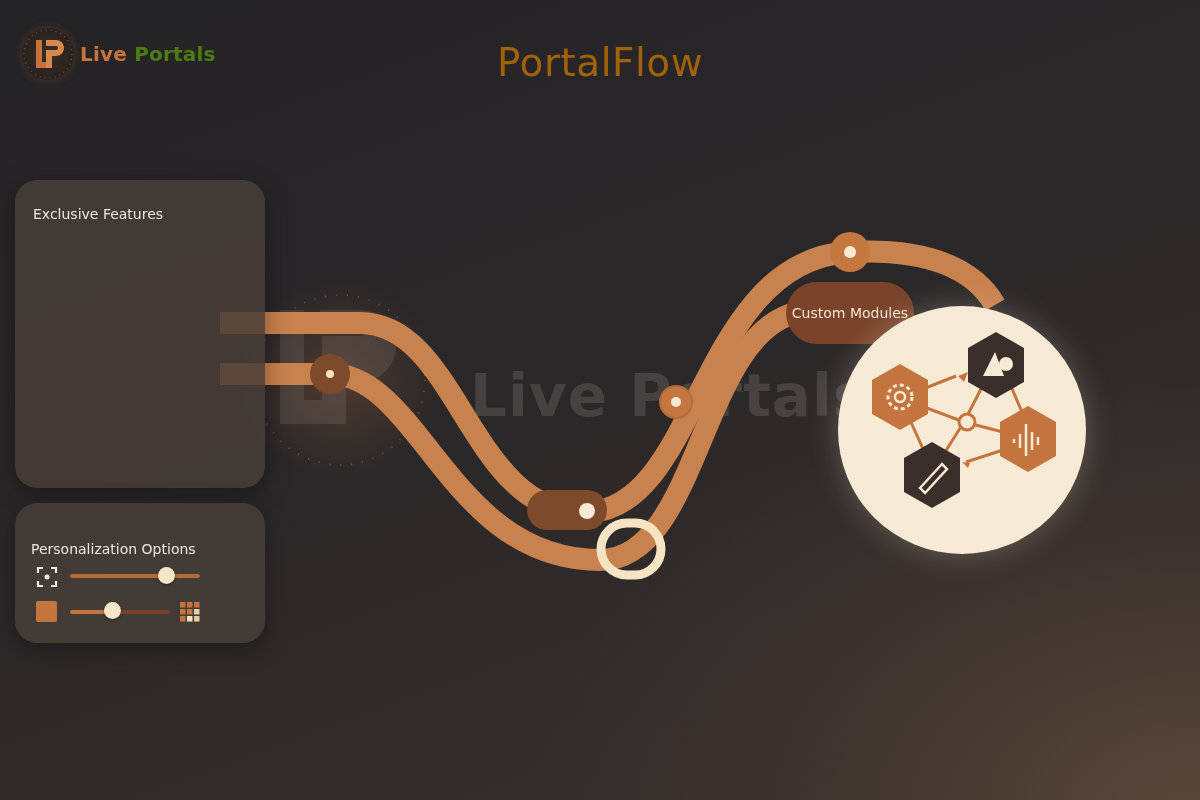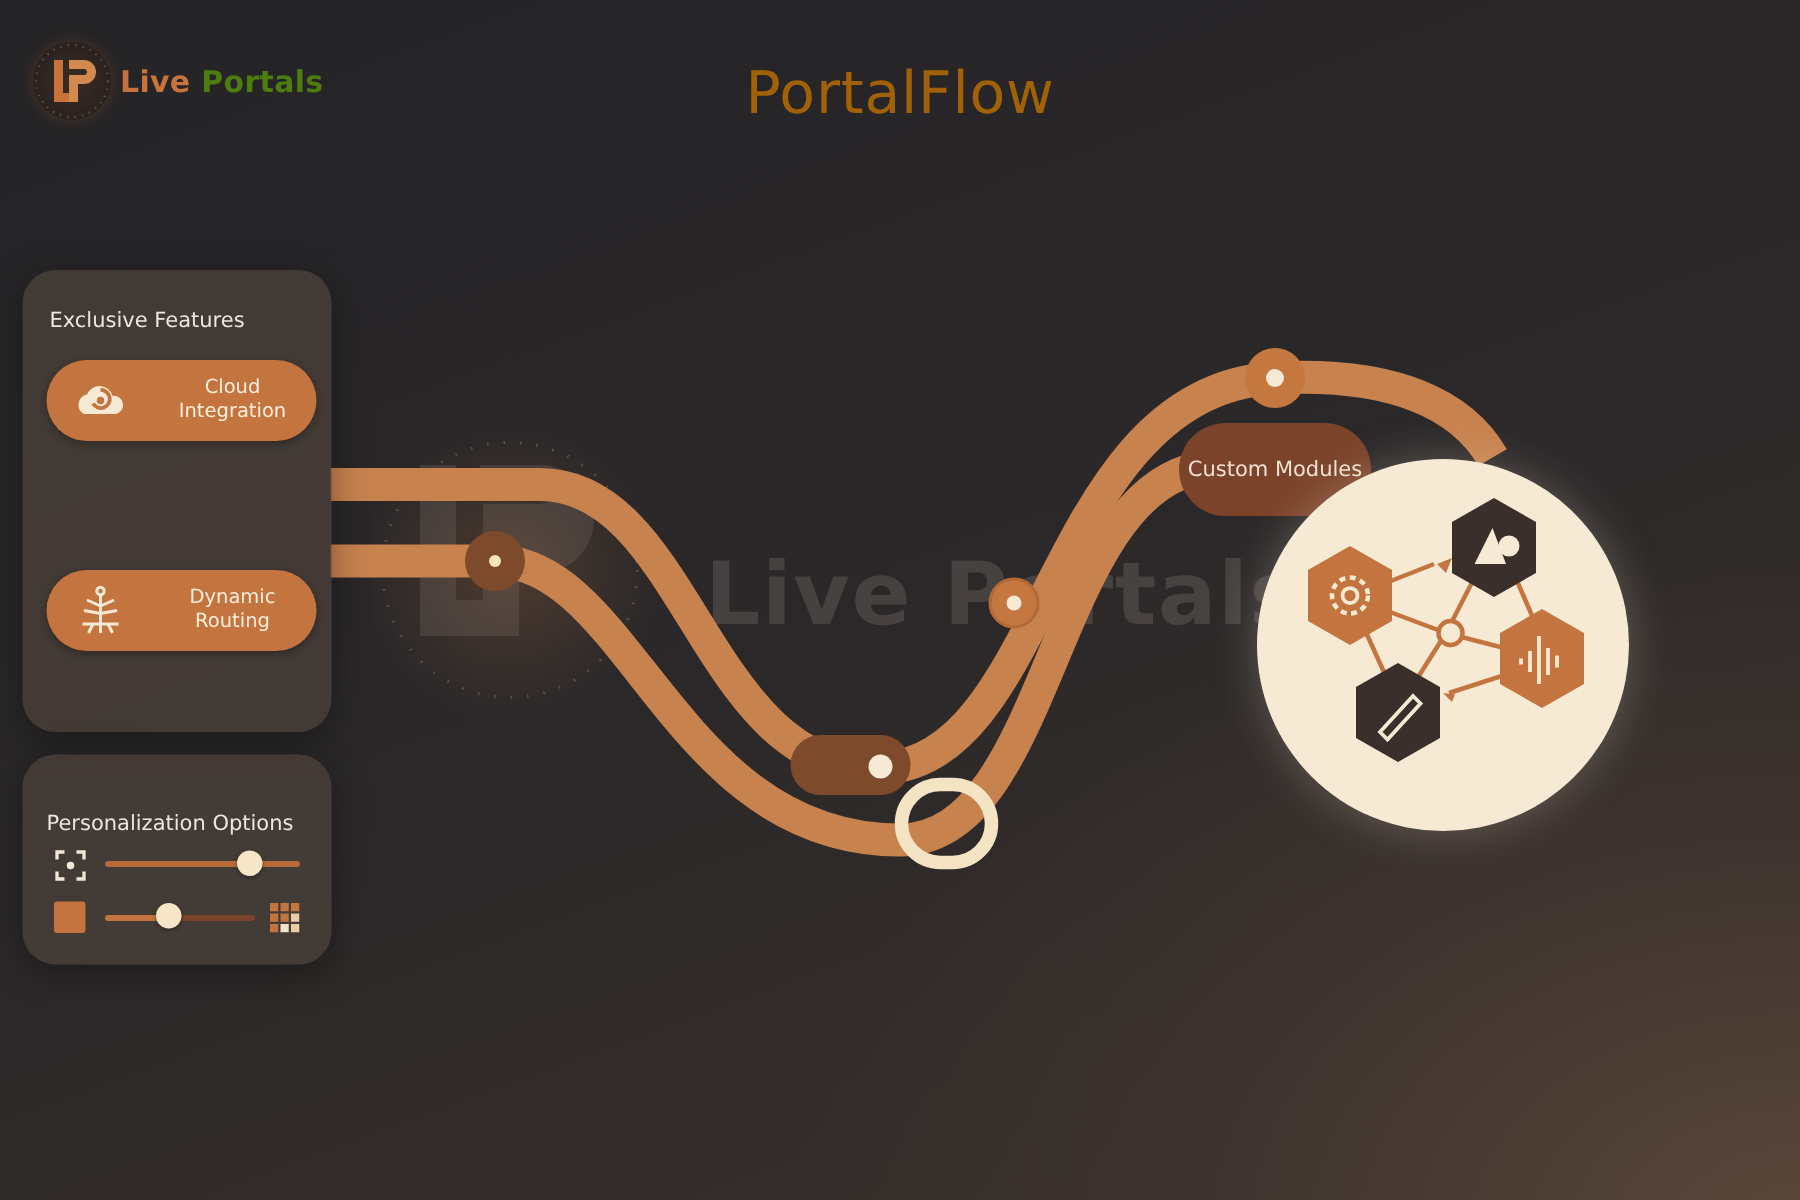--- a/index.html
+++ b/index.html
@@ -9,21 +9,21 @@
     font-family:"DejaVu Sans","Liberation Sans",sans-serif;color:#f3e9dc;}
   .logo{position:absolute;left:22px;top:28px;display:flex;align-items:center;gap:6px;}
   .logo-mark{width:52px;height:52px;border-radius:50%;position:relative;
     background:radial-gradient(circle,#3a2c22 0%,#2a2220 70%);
     box-shadow:0 0 10px rgba(200,120,60,0.25);}
   .logo-mark svg{position:absolute;left:0;top:0;}
   .logo-text{font-size:20px;font-weight:bold;letter-spacing:0.2px;}
   .logo-text .a{color:#c9733c;}
   .logo-text .b{color:#4d7c0f;}
   .title{position:absolute;left:0;width:1200px;top:40px;text-align:center;font-size:39px;color:#a16207;letter-spacing:0.5px;}
-  .panel{position:absolute;background:rgba(72,62,56,0.85);border-radius:22px;box-shadow:0 6px 24px rgba(0,0,0,0.35);}
+  .panel{position:absolute;background:rgba(72,62,56,0.85);border-radius:22px;box-shadow:0 6px 24px rgba(0,0,0,0.35);padding-left:44px;}
   .features{left:15px;top:180px;width:206px;height:308px;}
   .panel-title{position:absolute;left:18px;top:26px;font-size:14px;color:#ece6de;}
   .pill{position:absolute;left:16px;width:180px;height:54px;border-radius:27px;background:#c4753f;
     box-shadow:0 2px 6px rgba(0,0,0,0.3);display:flex;align-items:center;}
   .pill .ico{width:40px;height:40px;margin-left:16px;display:flex;align-items:center;justify-content:center;}
   .pill .lbl{margin-left:28px;font-size:13px;line-height:16px;color:#fbeedd;text-align:center;width:80px;}
   .personal{left:15px;top:503px;width:206px;height:140px;}
   .slider{position:absolute;height:4px;border-radius:2px;background:#b8693a;}
   .knob{position:absolute;width:17px;height:17px;border-radius:50%;background:#f6e6c7;box-shadow:0 1px 3px rgba(0,0,0,0.4);}
   .flow{position:absolute;left:0;top:0;}
@@ -128,52 +128,22 @@
       <path d="M82 182 l22 -24 l5 5 l-22 24 z" fill="none" stroke="#f7ead4" stroke-width="2.5"></path>
     </g>
     <path d="M120 70 l10 -4 l-4 10" fill="#c4753f"></path>
     <path d="M132 157 l-8 -1 l6 6" fill="#c4753f"></path>
   </svg>
 </div>
 
 <div class="panel features">
   <div class="panel-title">Exclusive Features</div>
 
-  <div class="pill" style="top:60px;">
-    <span class="ico">
-      <svg width="34" height="30" viewBox="0 0 34 30">
-        <path d="M6 24 a7 7 0 0 1 2 -13 a9 9 0 0 1 17 1 a6 6 0 0 1 2 12 z" fill="#f7ead4"></path>
-        <path d="M17 8 a6 6 0 1 1 -5 9" fill="none" stroke="#c4753f" stroke-width="2.5"></path>
-        <circle cx="17" cy="15" r="2.5" fill="#c4753f"></circle>
-      </svg>
-    </span>
-    <div class="lbl">
-      <div>Cloud</div>
-      <div>Integration</div>
-    </div>
-  </div>
 
 
-  <div class="pill" style="top:200px;">
-    <span class="ico">
-      <svg width="34" height="34" viewBox="0 0 34 34">
-        <g stroke="#f7ead4" stroke-width="2" fill="none">
-          <line x1="17" y1="6" x2="17" y2="26"></line>
-          <path d="M17 14 L8 10 M17 14 L26 10 M17 19 L6 17 M17 19 L28 17"></path>
-          <line x1="5" y1="26" x2="29" y2="26"></line>
-          <path d="M12 26 L9 32 M17 26 V32 M22 26 L25 32"></path>
-          <circle cx="17" cy="4" r="2.5"></circle>
-        </g>
-      </svg>
-    </span>
-    <div class="lbl">
-      <div>Dynamic</div>
-      <div>Routing</div>
-    </div>
-  </div>
 </div>
 
 <div class="panel personal">
   <div class="panel-title" style="left:16px;top:20px;margin-top:18px;">Personalization Options</div>
 
   <span style="position:absolute;left:21px;top:63px;">
     <svg width="22" height="22" viewBox="0 0 22 22">
       <g stroke="#f3e8d8" stroke-width="2.2" fill="none">
         <path d="M2 7 V2 H7 M15 2 H20 V7 M20 15 V20 H15 M7 20 H2 V15"></path>
       </g>

